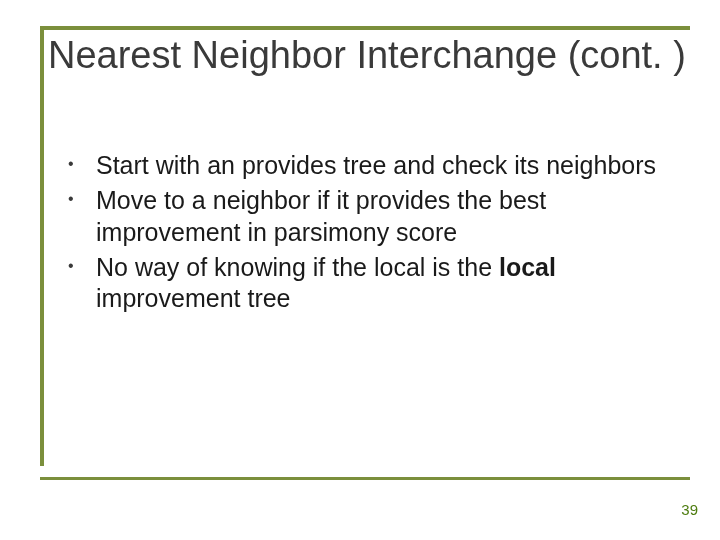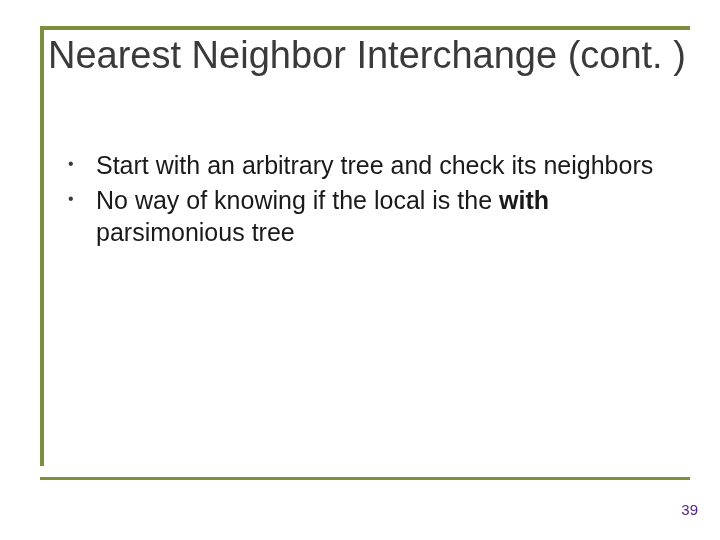--- a/index.html
+++ b/index.html
@@ -68,38 +68,41 @@
     top: 4px;
     font-size: 16px;
     color: #3a3a3a;
   }
   .bold { font-weight: 700; }
   .pagenum {
     position: absolute;
     right: 22px;
     bottom: 22px;
     font-size: 15px;
-    color: #4c1d95;
+    color: #4d7c0f;
   }
 </style>
 </head>
 <body>
 
 <div class="slide">
   <div class="accent-top"></div>
   <div class="accent-left"></div>
   <div class="accent-bottom"></div>
 
   <h1 class="title">Nearest Neighbor Interchange (cont. )</h1>
 
   <div class="body">
     <ul class="bullet-list">
       <li class="bullet-item">
-        <span>Start with an arbitrary tree and check its neighbors</span><span class="bold"></span><span></span>
+        <span>Start with an provides tree and check its neighbors</span><span class="bold"></span><span></span>
       </li>
       <li class="bullet-item">
-        <span>No way of knowing if the local is the </span><span class="bold">with</span><span> parsimonious tree</span>
+        <span>Move to a neighbor if it provides the best improvement in parsimony score</span><span class="bold"></span><span></span>
+      </li>
+      <li class="bullet-item">
+        <span>No way of knowing if the local is the </span><span class="bold">local</span><span> improvement tree</span>
       </li>
     </ul>
   </div>
 
   <div class="pagenum">39</div>
 </div>
 
 </body></html>

